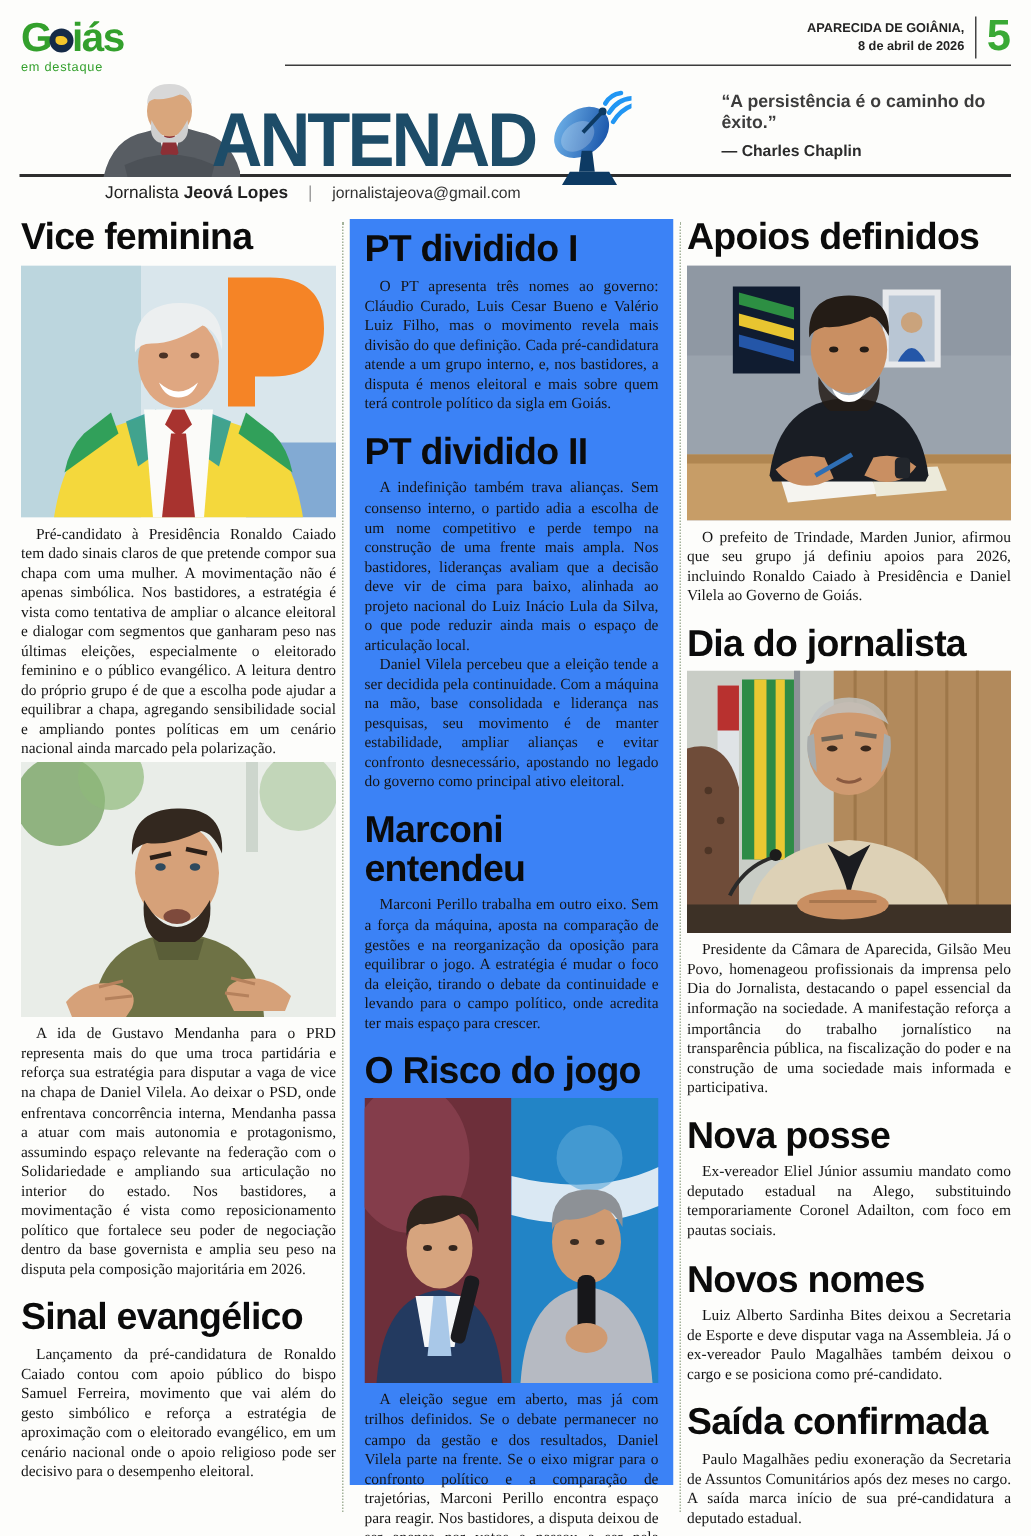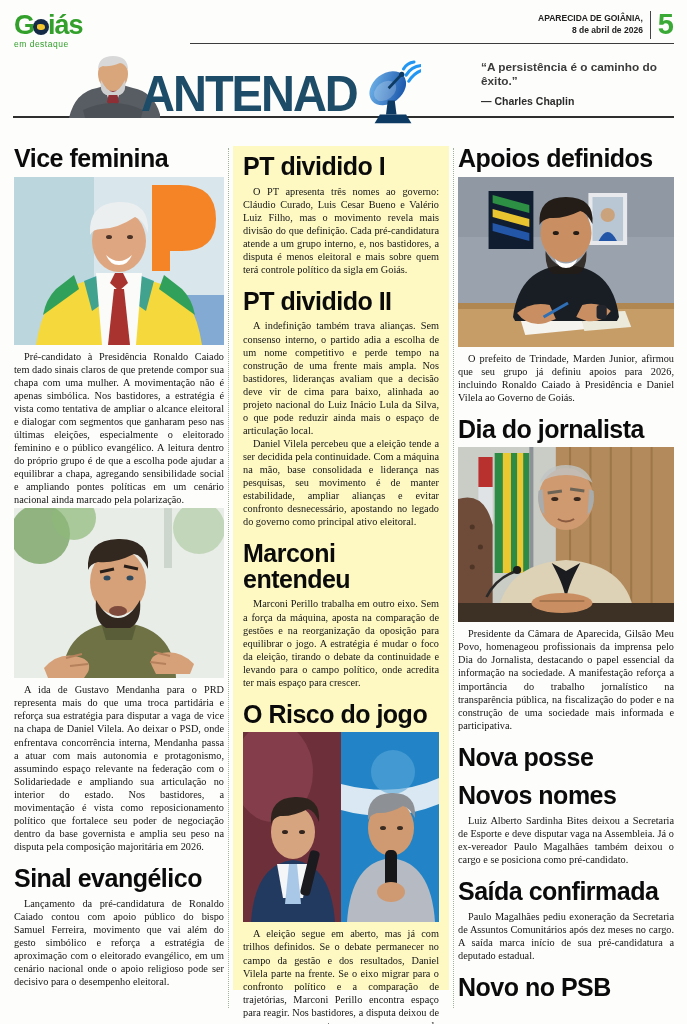--- a/index.html
+++ b/index.html
@@ -40,21 +40,21 @@
   .byline b{font-weight:800;}
   .byline .div{color:#999;margin:0 10px;}
   .byline .email{color:#333;font-size:10.5px;}
   
   .content{position:absolute;top:146px;left:14px;right:13px;bottom:0;display:flex;}
   .col{overflow:hidden;}
   .col-left{width:210px;}
   .col-mid{width:216px;}
   .col-right{flex:1;}
   .vsep{border-left:1px dotted #a3b29a;margin:2px 4px 16px 4px;}
-  .green-box{background:#fef9c3;padding:8px 10px 12px;height:calc(100% - 34px);box-sizing:border-box;}
+  .green-box{background:#3b82f6;padding:8px 10px 12px;height:calc(100% - 34px);box-sizing:border-box;}
   h2{font-family:"Liberation Sans",sans-serif;font-weight:900;font-size:25px;letter-spacing:-.5px;
      color:#0b0b0b;margin:13px 0 5px;line-height:1.02;}
   .col > h2:first-child, .green-box > h2:first-child{margin-top:0;}
   p.body{font-size:10.3px;line-height:1.27;text-align:justify;text-indent:10px;margin:0;color:#141414;}
   .photo{width:100%;margin:2px 0 5px;line-height:0;}
   .photo svg{width:100%;height:100%;display:block;}
   .ph-caiado{height:168px;}
   .ph-mendanha{height:170px;}
   .ph-risco{height:190px;}
   .ph-marden{height:170px;}
@@ -115,20 +115,26 @@
         <path d="M26 52 h8 l2 16 h-12 z" fill="#0d3a63"></path>
         <path d="M17 68 h30 l6 10 h-42 z" fill="#0d3a63"></path>
       </svg>
     </div>
     <div class="banner-quote">
       <div class="quote-text">“A persistência é o caminho do êxito.”</div>
       <div class="quote-author">— Charles Chaplin</div>
     </div>
   </div>
 
+  <div class="byline">
+    <span>Jornalista</span>
+    <b>Jeová Lopes</b>
+    <span class="div">|</span>
+    <span class="email">jornalistajeova@gmail.com</span>
+  </div>
 
   <div class="content">
 
     <div class="col col-left">
       <h2>Vice feminina</h2>
       <div class="photo ph-caiado">
         <svg viewBox="0 0 210 168" preserveAspectRatio="none">
           <rect width="210" height="168" fill="#d9e6ec"></rect>
           <rect width="80" height="168" fill="#bcd6de"></rect>
           <path d="M138 8 h28 q36 0 36 34 q0 32 -34 32 l-12 0 v20 h-18 z" fill="#f58426"></path>
@@ -285,20 +291,21 @@
           <rect y="156" width="212" height="19" fill="#3d3126"></rect>
           <ellipse cx="102" cy="156" rx="30" ry="10" fill="#c98f62"></ellipse>
           <path d="M80 154 h44" stroke="#a8764e" stroke-width="2"></path>
           <path d="M28 150 q10 -20 30 -26" stroke="#2a2a2a" stroke-width="2.5" fill="none"></path>
           <circle cx="58" cy="123" r="4" fill="#1c1c1c"></circle>
         </svg>
       </div>
       <p class="body">Presidente da Câmara de Aparecida, Gilsão Meu Povo, homenageou profissionais da imprensa pelo Dia do Jornalista, destacando o papel essencial da informação na sociedade. A manifestação reforça a importância do trabalho jornalístico na transparência pública, na fiscalização do poder e na construção de uma sociedade mais informada e participativa.</p>
 
       <h2>Nova posse</h2>
+      <p class="body">Ex-vereador Eliel Júnior assumiu mandato como deputado estadual na Alego, substituindo temporariamente Coronel Adailton, com foco em pautas sociais.</p>
 
       <h2>Novos nomes</h2>
       <p class="body">Luiz Alberto Sardinha Bites deixou a Secretaria de Esporte e deve disputar vaga na Assembleia. Já o ex-vereador Paulo Magalhães também deixou o cargo e se posiciona como pré-candidato.</p>
 
       <h2>Saída confirmada</h2>
       <p class="body">Paulo Magalhães pediu exoneração da Secretaria de Assuntos Comunitários após dez meses no cargo. A saída marca início de sua pré-candidatura a deputado estadual.</p>
 
       <h2>Novo no PSB</h2>
 
     </div>

